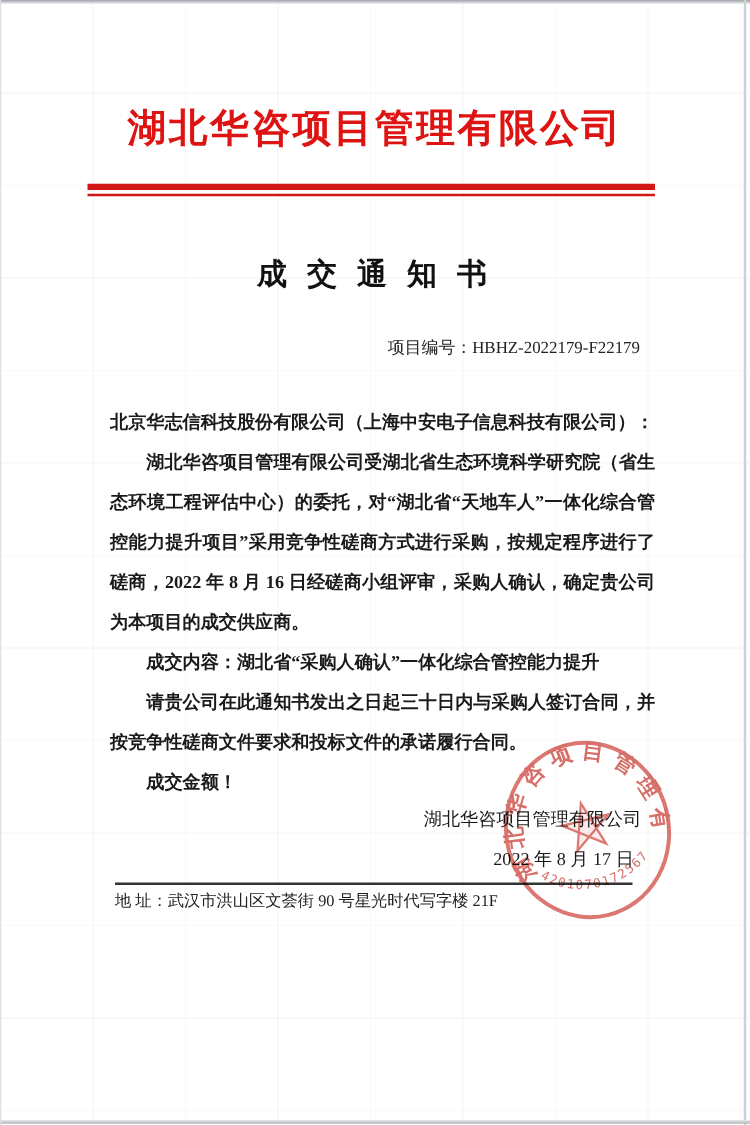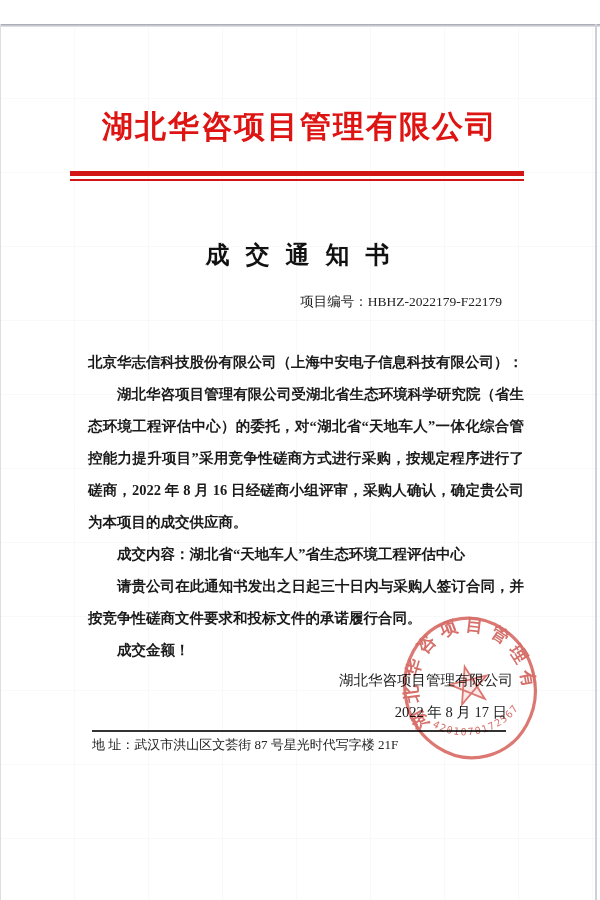--- a/index.html
+++ b/index.html
@@ -7,43 +7,42 @@
     width:600px;height:900px;position:relative;overflow:hidden;
     background:#ffffff;
     font-family:"Liberation Serif","DejaVu Serif",serif;
     color:#1c1c1c;
   }
   .page{
     position:absolute;inset:0;background:#ffffff;
     background-image:
       repeating-linear-gradient(to right, rgba(205,195,205,0.10) 0 1px, transparent 1px 74px),
       repeating-linear-gradient(to bottom, rgba(205,195,205,0.10) 0 1px, transparent 1px 74px);
-    margin-top: 24px;
   }
   
   .edge-top{position:absolute;left:0;top:0;width:600px;height:3px;background:linear-gradient(#9fa4ab,#e9eaec);}
   .edge-right{position:absolute;right:3px;top:0;width:2px;height:900px;background:#cdd1d6;}
   .edge-bottom{position:absolute;left:0;top:896px;width:600px;height:3px;background:linear-gradient(#e9eaec,#aeb2b8);}
   .edge-left{position:absolute;left:0;top:0;width:1px;height:900px;background:#dcdee1;}
 
   .letterhead{
     position:absolute;left:0;top:82px;width:600px;text-align:center;
     font-family:"Liberation Sans","DejaVu Sans",sans-serif;
     font-size:31px;font-weight:bold;color:#dd1412;letter-spacing:2px;white-space:nowrap;
   }
   .rule-thick{position:absolute;left:70px;top:147px;width:454px;height:4.5px;background:#d21616;}
   .rule-thin{position:absolute;left:70px;top:155px;width:454px;height:1.5px;background:#d21616;}
 
   .doc-title{
-    position:absolute;left:0;top:215px;width:600px;text-align:center;
+    position:absolute;left:0;top:203px;width:600px;text-align:center;
     font-size:24px;font-weight:bold;letter-spacing:5px;color:#111;
   }
 
   .meta{
-    position:absolute;right:98px;top:262px;text-align:right;
+    position:absolute;right:88px;top:262px;text-align:right;
     font-size:13.5px;line-height:31px;color:#222;white-space:nowrap;
   }
 
   .body-text{
     position:absolute;left:88px;top:322px;width:436px;
     font-size:14.5px;line-height:32px;text-align:justify;color:#1a1a1a;
   }
   .body-text p{margin:0;font-weight:bold;}
   .body-text p.indent{text-indent:2em;}
 
@@ -80,33 +79,33 @@
 
   <div class="doc-title">成 交 通 知 书</div>
 
   <div class="meta">
     <div><span>项目编号：</span><span>HBHZ-2022179-F22179</span></div>
   </div>
 
   <div class="body-text">
     <p>北京华志信科技股份有限公司（上海中安电子信息科技有限公司）：</p>
     <p class="indent">湖北华咨项目管理有限公司受湖北省生态环境科学研究院（省生态环境工程评估中心）的委托，对“湖北省“天地车人”一体化综合管控能力提升项目”采用竞争性磋商方式进行采购，按规定程序进行了磋商，2022 年 8 月 16 日经磋商小组评审，采购人确认，确定贵公司为本项目的成交供应商。</p>
-    <p class="indent">成交内容：湖北省“天地车人”省生态环境工程评估中心</p>
+    <p class="indent">成交内容：湖北省“采购人确认”一体化综合管控能力提升</p>
     <p class="indent">请贵公司在此通知书发出之日起三十日内与采购人签订合同，并按竞争性磋商文件要求和投标文件的承诺履行合同。</p>
     <p class="indent">成交金额！</p>
   </div>
 
   <div class="signature">
     <div>湖北华咨项目管理有限公司</div>
     <div class="sig-date">2022 年 8 月 17 日</div>
   </div>
 
   <div class="footer-rule"></div>
   <div class="footer">
-    <div>地 址：武汉市洪山区文荟街 87 号星光时代写字楼 21F</div>
+    <div>地 址：武汉市洪山区文荟街 90 号星光时代写字楼 21F</div>
   </div>
 
   <svg class="seal" viewBox="0 0 136 148" xmlns="http://www.w3.org/2000/svg">
     <defs>
       <path id="sealArcTop" d="M 20 97 A 53 58 0 1 1 116 97" fill="none"></path>
       <path id="sealArcBottom" d="M 22 100 A 60 52 0 0 0 114 100" fill="none"></path>
     </defs>
     <g transform="rotate(-14 68 72)">
       <ellipse cx="68" cy="72" rx="65" ry="70" fill="none" stroke="#d4564f" stroke-width="3.2"></ellipse>
       <path d="M 68 50 L 79.8 86.2 L 49 63.8 L 87 63.8 L 56.2 86.2 Z" fill="rgba(214,86,79,0.15)" stroke="#d4564f" stroke-width="1.8"></path>

